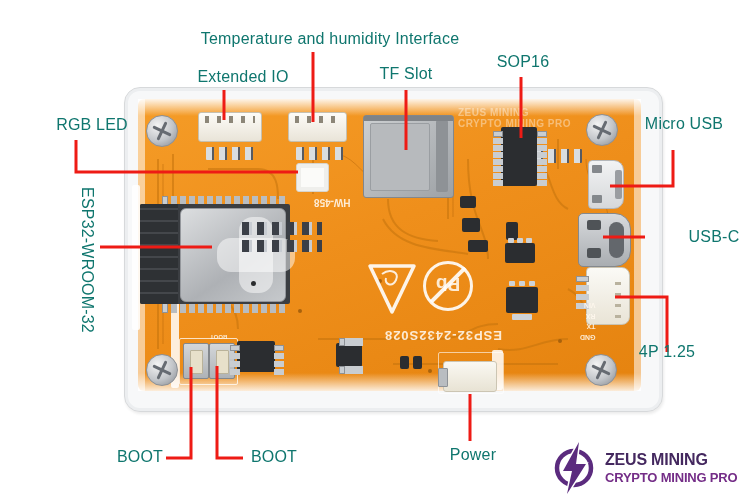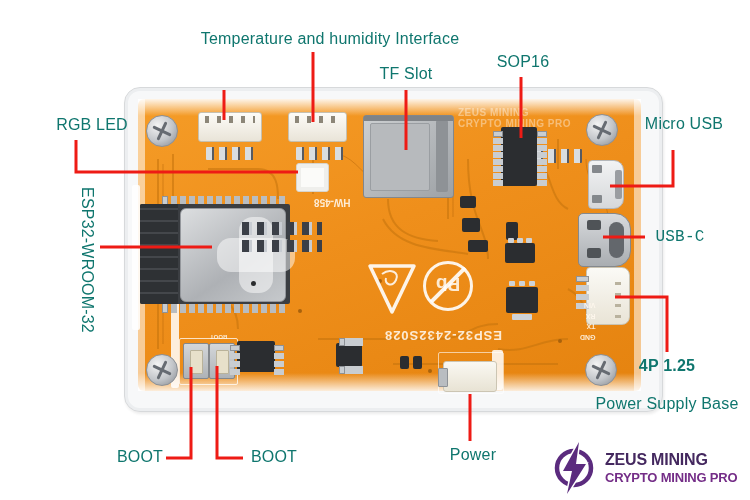--- a/index.html
+++ b/index.html
@@ -231,28 +231,28 @@
       <polyline points="673,150 673,186 610,186"></polyline>
       <polyline points="645,237 603,237"></polyline>
       <polyline points="615,297 667,297 667,352"></polyline>
       <polyline points="166,458 191,458 191,367"></polyline>
       <polyline points="243,458 217,458 217,366"></polyline>
       <polyline points="470,394 470,441"></polyline>
     </g>
   </svg>
 
   <div class="lbl" style="left:330px;top:39px;">Temperature and humidity Interface</div>
+  <div class="lbl" style="left:243px;top:77px;">Extended IO</div>
   <div class="lbl" style="left:406px;top:74px;">TF Slot</div>
   <div class="lbl" style="left:523px;top:62px;">SOP16</div>
   <div class="lbl" style="left:92px;top:125px;">RGB LED</div>
   <div class="lbl v" style="left:87px;top:260px;">ESP32-WROOM-32</div>
   <div class="lbl" style="left:684px;top:124px;">Micro USB</div>
-  <div class="lbl" style="left:680px;top:237px;font-family:Liberation Mono, monospace;">USB-C</div>
-  <div class="lbl" style="left:667px;top:366px;font-weight:bold;">4P 1.25</div>
-  <div class="lbl" style="left:667px;top:404px;">Power Supply Base</div>
+  <div class="lbl" style="left:714px;top:237px;">USB-C</div>
+  <div class="lbl" style="left:667px;top:352px;">4P 1.25</div>
   <div class="lbl" style="left:140px;top:457px;">BOOT</div>
   <div class="lbl" style="left:274px;top:457px;">BOOT</div>
   <div class="lbl" style="left:473px;top:455px;">Power</div>
 
   <div class="logo">
     <svg width="46" height="54" viewBox="0 0 46 54">
       <circle cx="22" cy="27" r="17" fill="none" stroke="#5b2b7e" stroke-width="4.5"></circle>
       <path d="M27,1 L11,30 H20 L15,53 L34,23 H24 Z" fill="#5b2b7e" stroke="#ffffff" stroke-width="3" paint-order="stroke"></path>
     </svg>
     <div class="logo-text">

